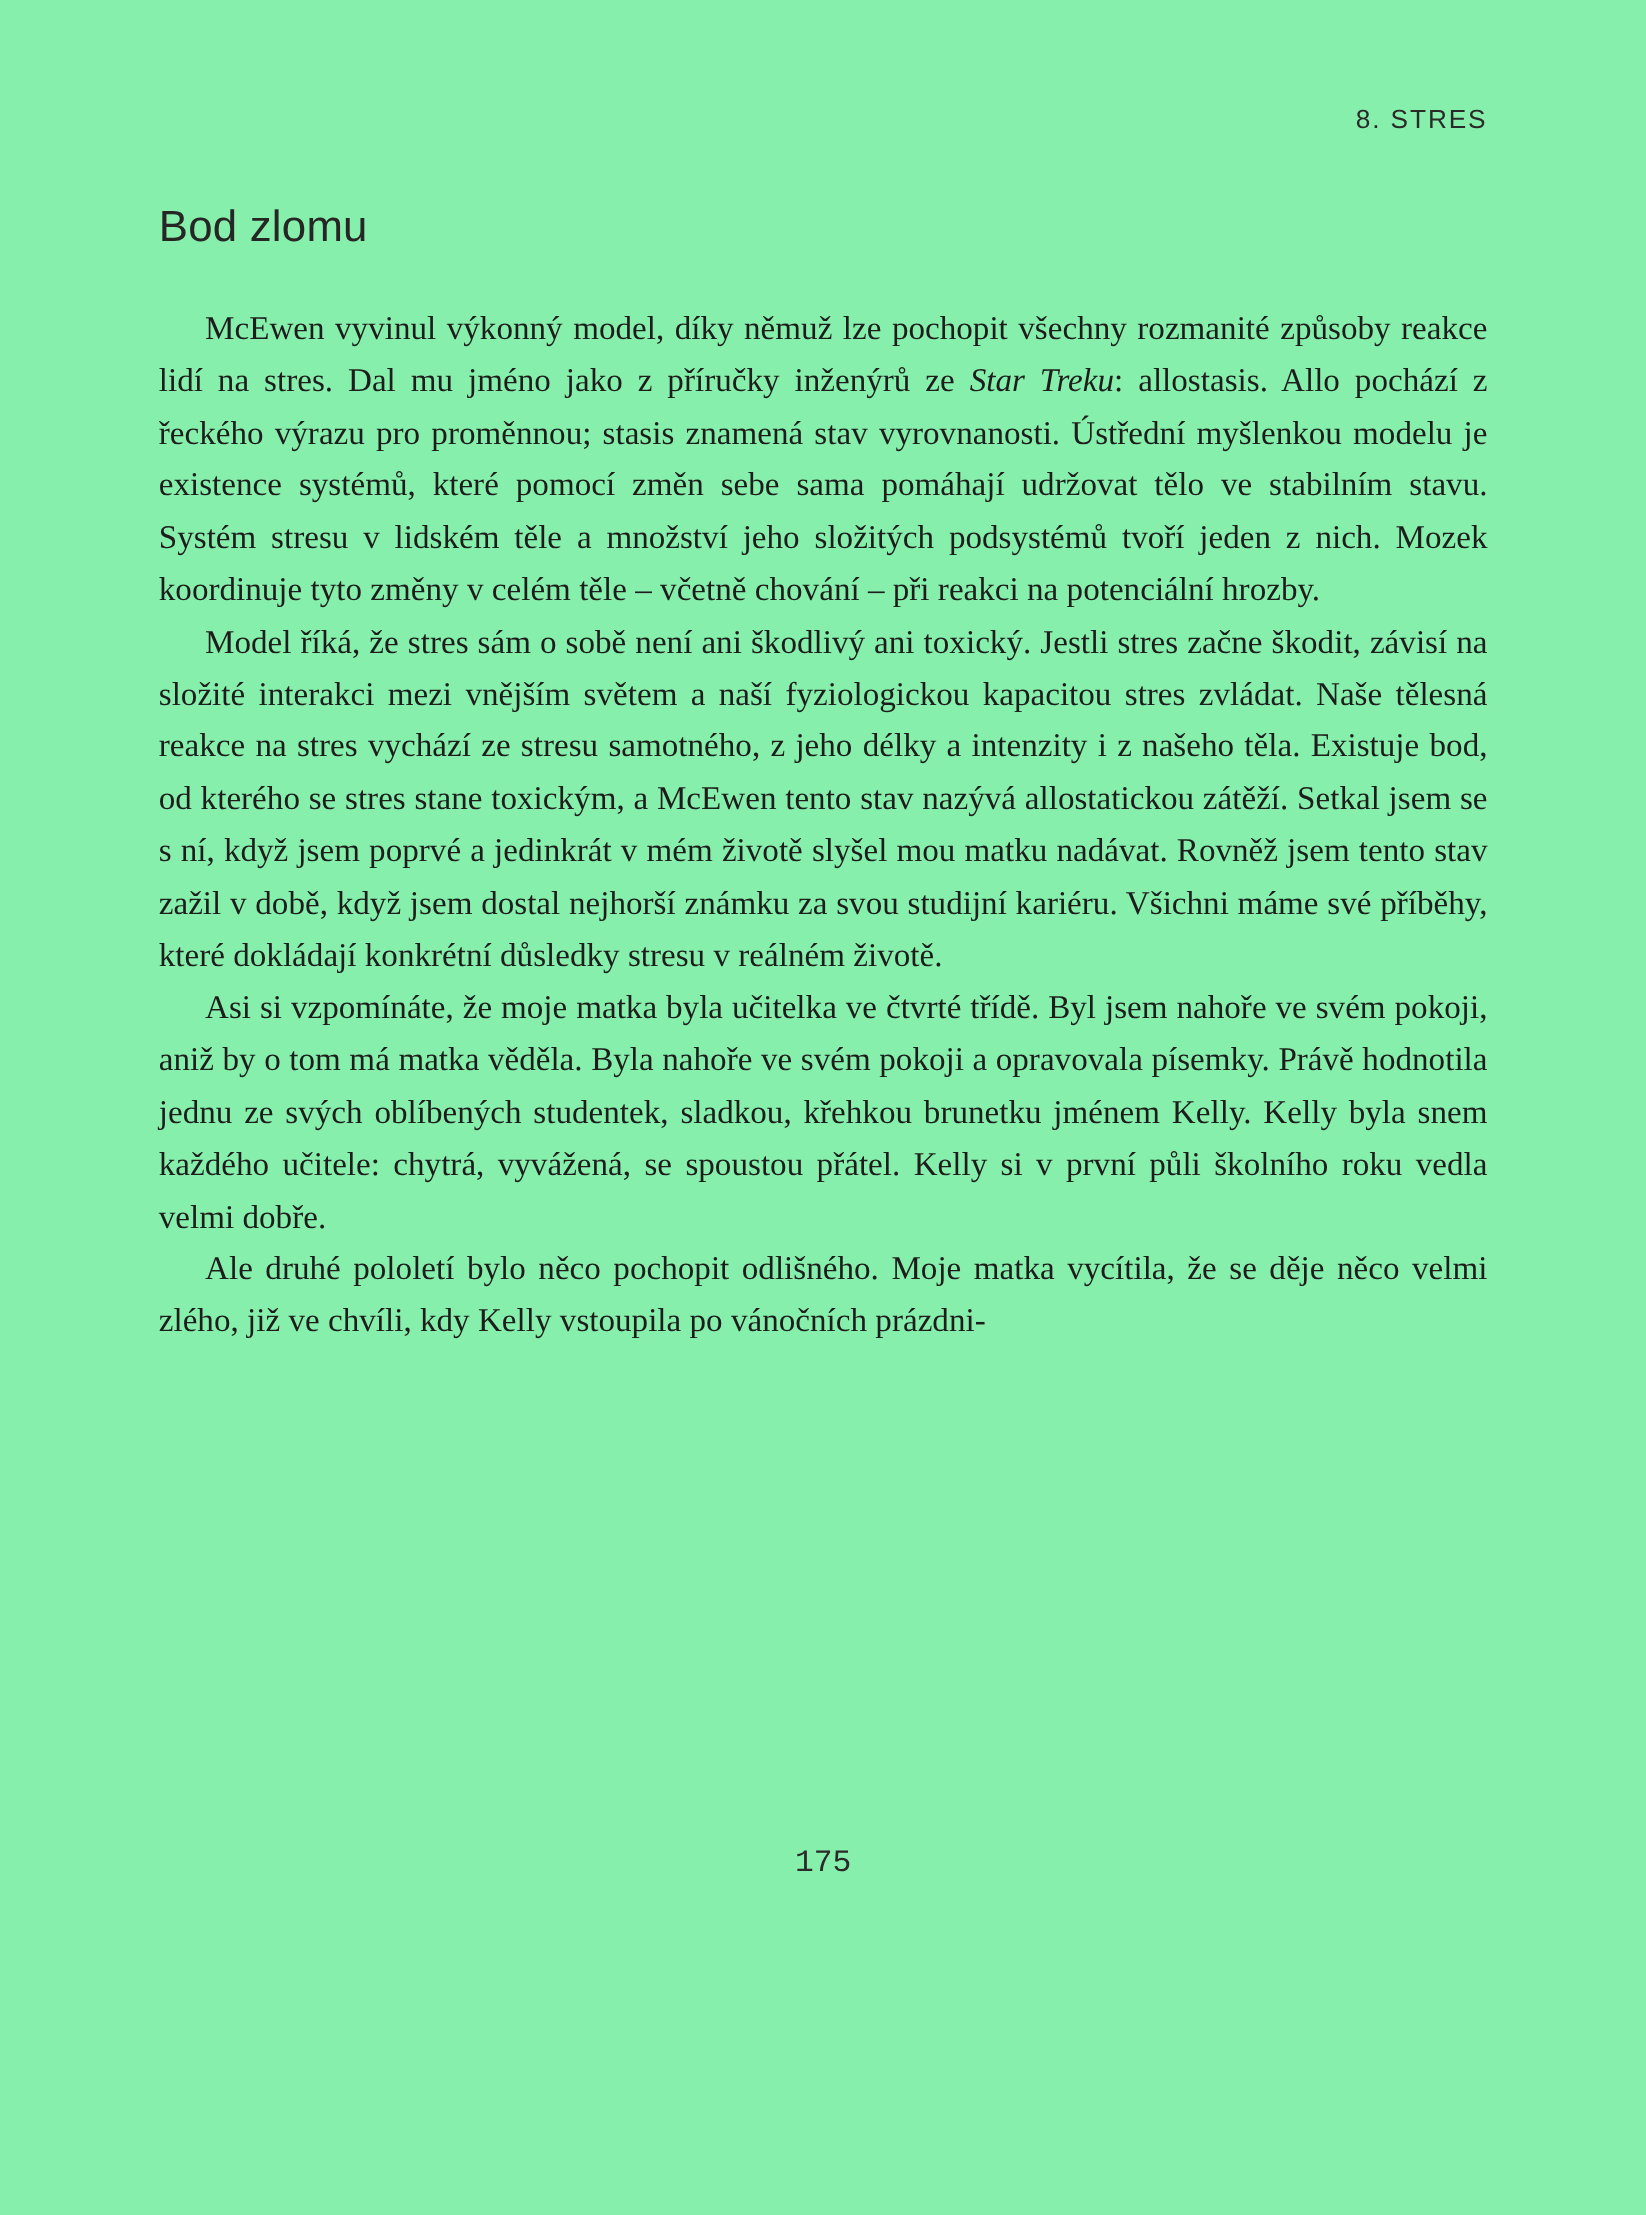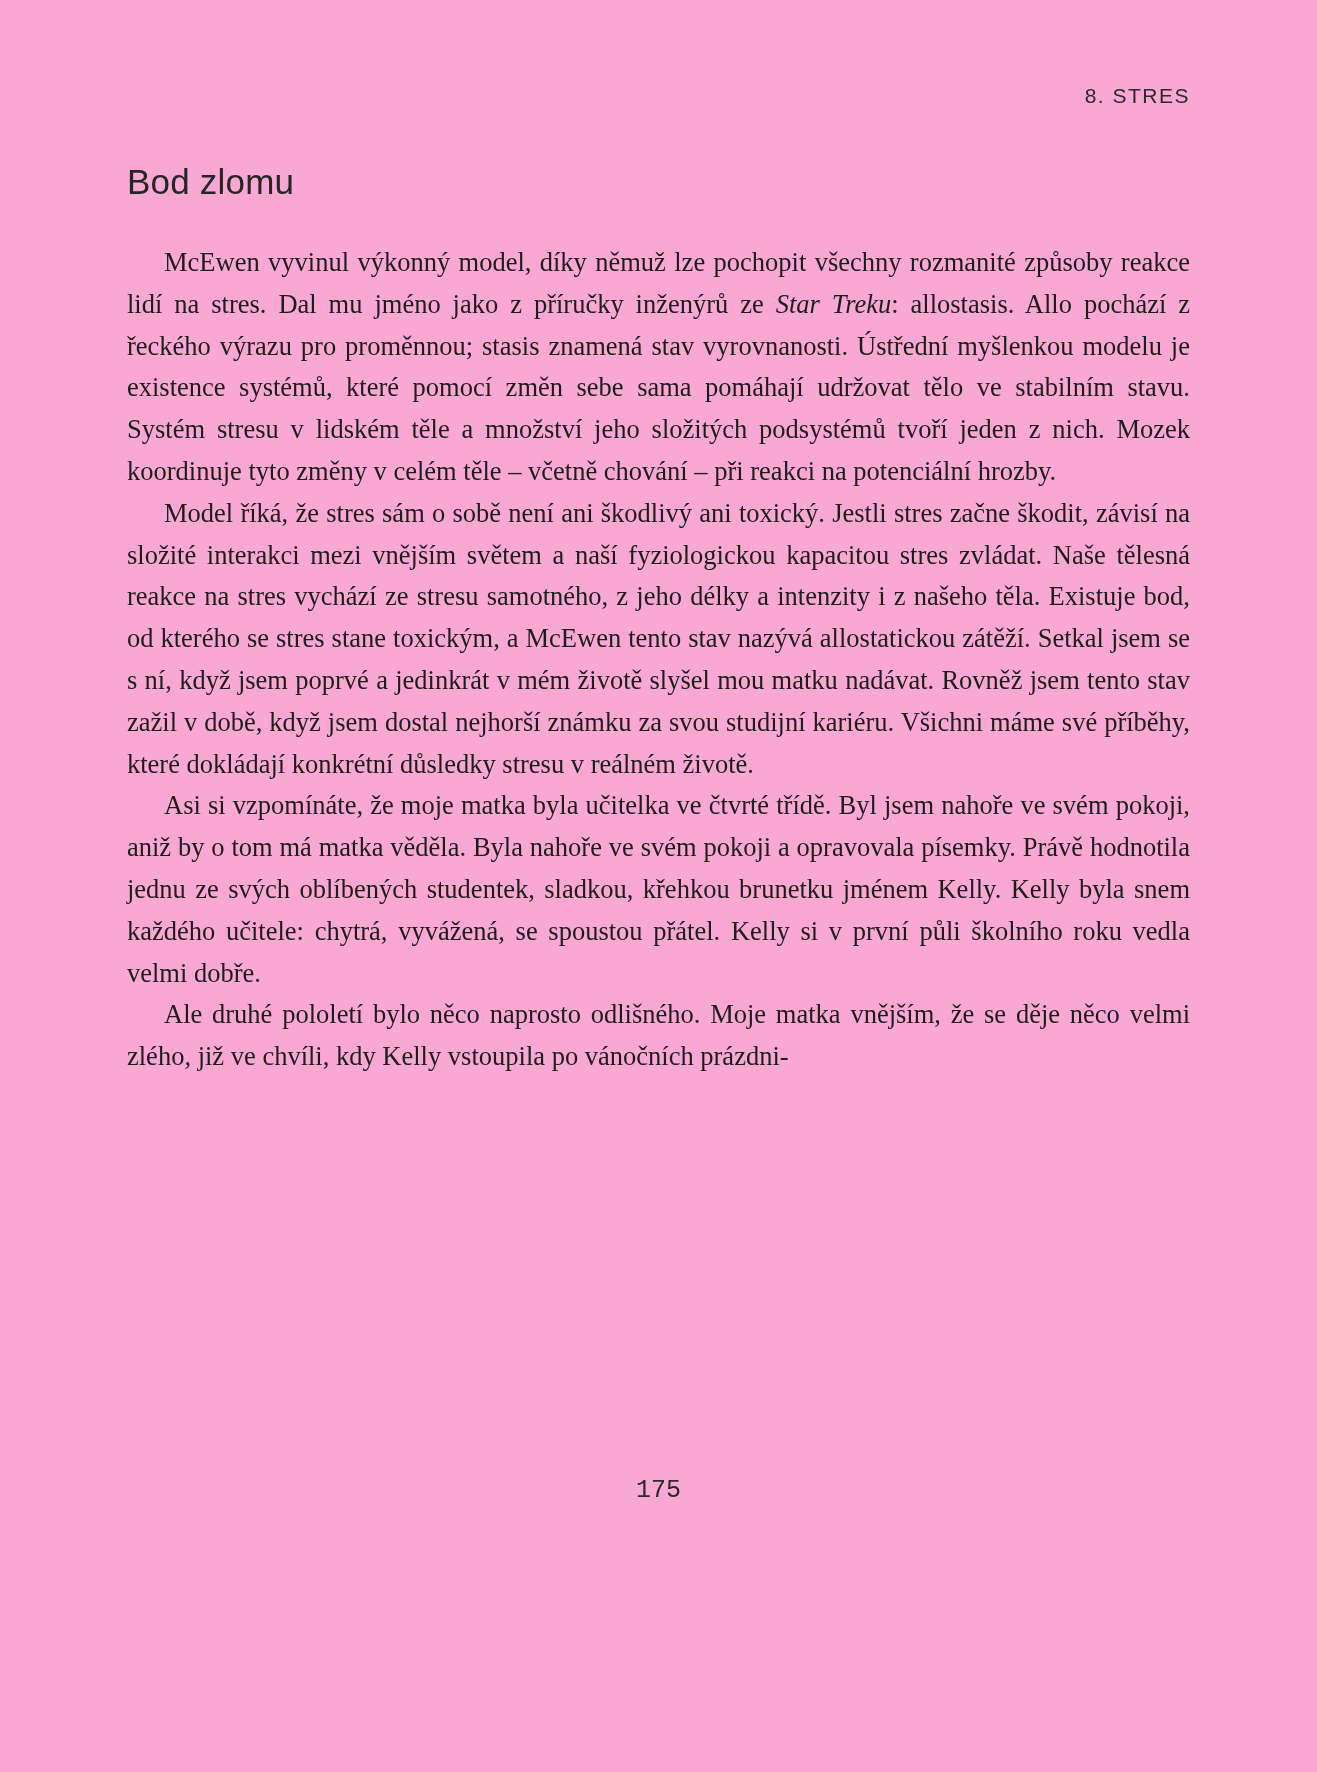--- a/index.html
+++ b/index.html
@@ -5,21 +5,21 @@
   html, body {
     margin: 0;
     padding: 0;
     background: #e8e8e8;
   }
   .page {
     position: relative;
     width: 1317px;
     height: 1772px;
     margin: 0 auto;
-    background: #f9a8d4;
+    background: #86efac;
     color: #1d1d1b;
     font-family: "Liberation Serif", serif;
     overflow: hidden;
   }
   .running-header {
     position: absolute;
     top: 84px;
     left: 127px;
     width: 1063px;
     text-align: right;
@@ -75,17 +75,17 @@
 
 <div class="page">
   <div class="running-header">8. STRES</div>
 
   <h1 class="chapter-heading">Bod zlomu</h1>
 
   <div class="body-text">
       <p class="para indent"><span>McEwen vyvinul výkonný model, díky němuž lze pochopit všechny rozmanité způsoby reakce lidí na stres. Dal mu jméno jako z příručky inženýrů ze </span><em>Star Treku</em><span>: allostasis. Allo pochází z řeckého výrazu pro proměnnou; stasis znamená stav vyrovnanosti. Ústřední myšlenkou modelu je existence systémů, které pomocí změn sebe sama pomáhají udržovat tělo ve stabilním stavu. Systém stresu v lidském těle a množství jeho složitých podsystémů tvoří jeden z nich. Mozek koordinuje tyto změny v celém těle – včetně chování – při reakci na potenciální hrozby.</span></p>
       <p class="para indent"><span>Model říká, že stres sám o sobě není ani škodlivý ani toxický. Jestli stres začne škodit, závisí na složité interakci mezi vnějším světem a naší fyziologickou kapacitou stres zvládat. Naše tělesná reakce na stres vychází ze stresu samotného, z jeho délky a intenzity i z našeho těla. Existuje bod, od kterého se stres stane toxickým, a McEwen tento stav nazývá allostatickou zátěží. Setkal jsem se s ní, když jsem poprvé a jedinkrát v mém životě slyšel mou matku nadávat. Rovněž jsem tento stav zažil v době, když jsem dostal nejhorší známku za svou studijní kariéru. Všichni máme své příběhy, které dokládají konkrétní důsledky stresu v reálném životě.</span></p>
       <p class="para indent"><span>Asi si vzpomínáte, že moje matka byla učitelka ve čtvrté třídě. Byl jsem nahoře ve svém pokoji, aniž by o tom má matka věděla. Byla nahoře ve svém pokoji a opravovala písemky. Právě hodnotila jednu ze svých oblíbených studentek, sladkou, křehkou brunetku jménem Kelly. Kelly byla snem každého učitele: chytrá, vyvážená, se spoustou přátel. Kelly si v první půli školního roku vedla velmi dobře.</span></p>
-      <p class="para indent"><span>Ale druhé pololetí bylo něco naprosto odlišného. Moje matka vnějším, že se děje něco velmi zlého, již ve chvíli, kdy Kelly vstoupila po vánočních prázdni-</span></p>
+      <p class="para indent"><span>Ale druhé pololetí bylo něco pochopit odlišného. Moje matka vycítila, že se děje něco velmi zlého, již ve chvíli, kdy Kelly vstoupila po vánočních prázdni-</span></p>
     </div>
 
   <div class="page-number">175</div>
 </div>
 
 </body></html>

